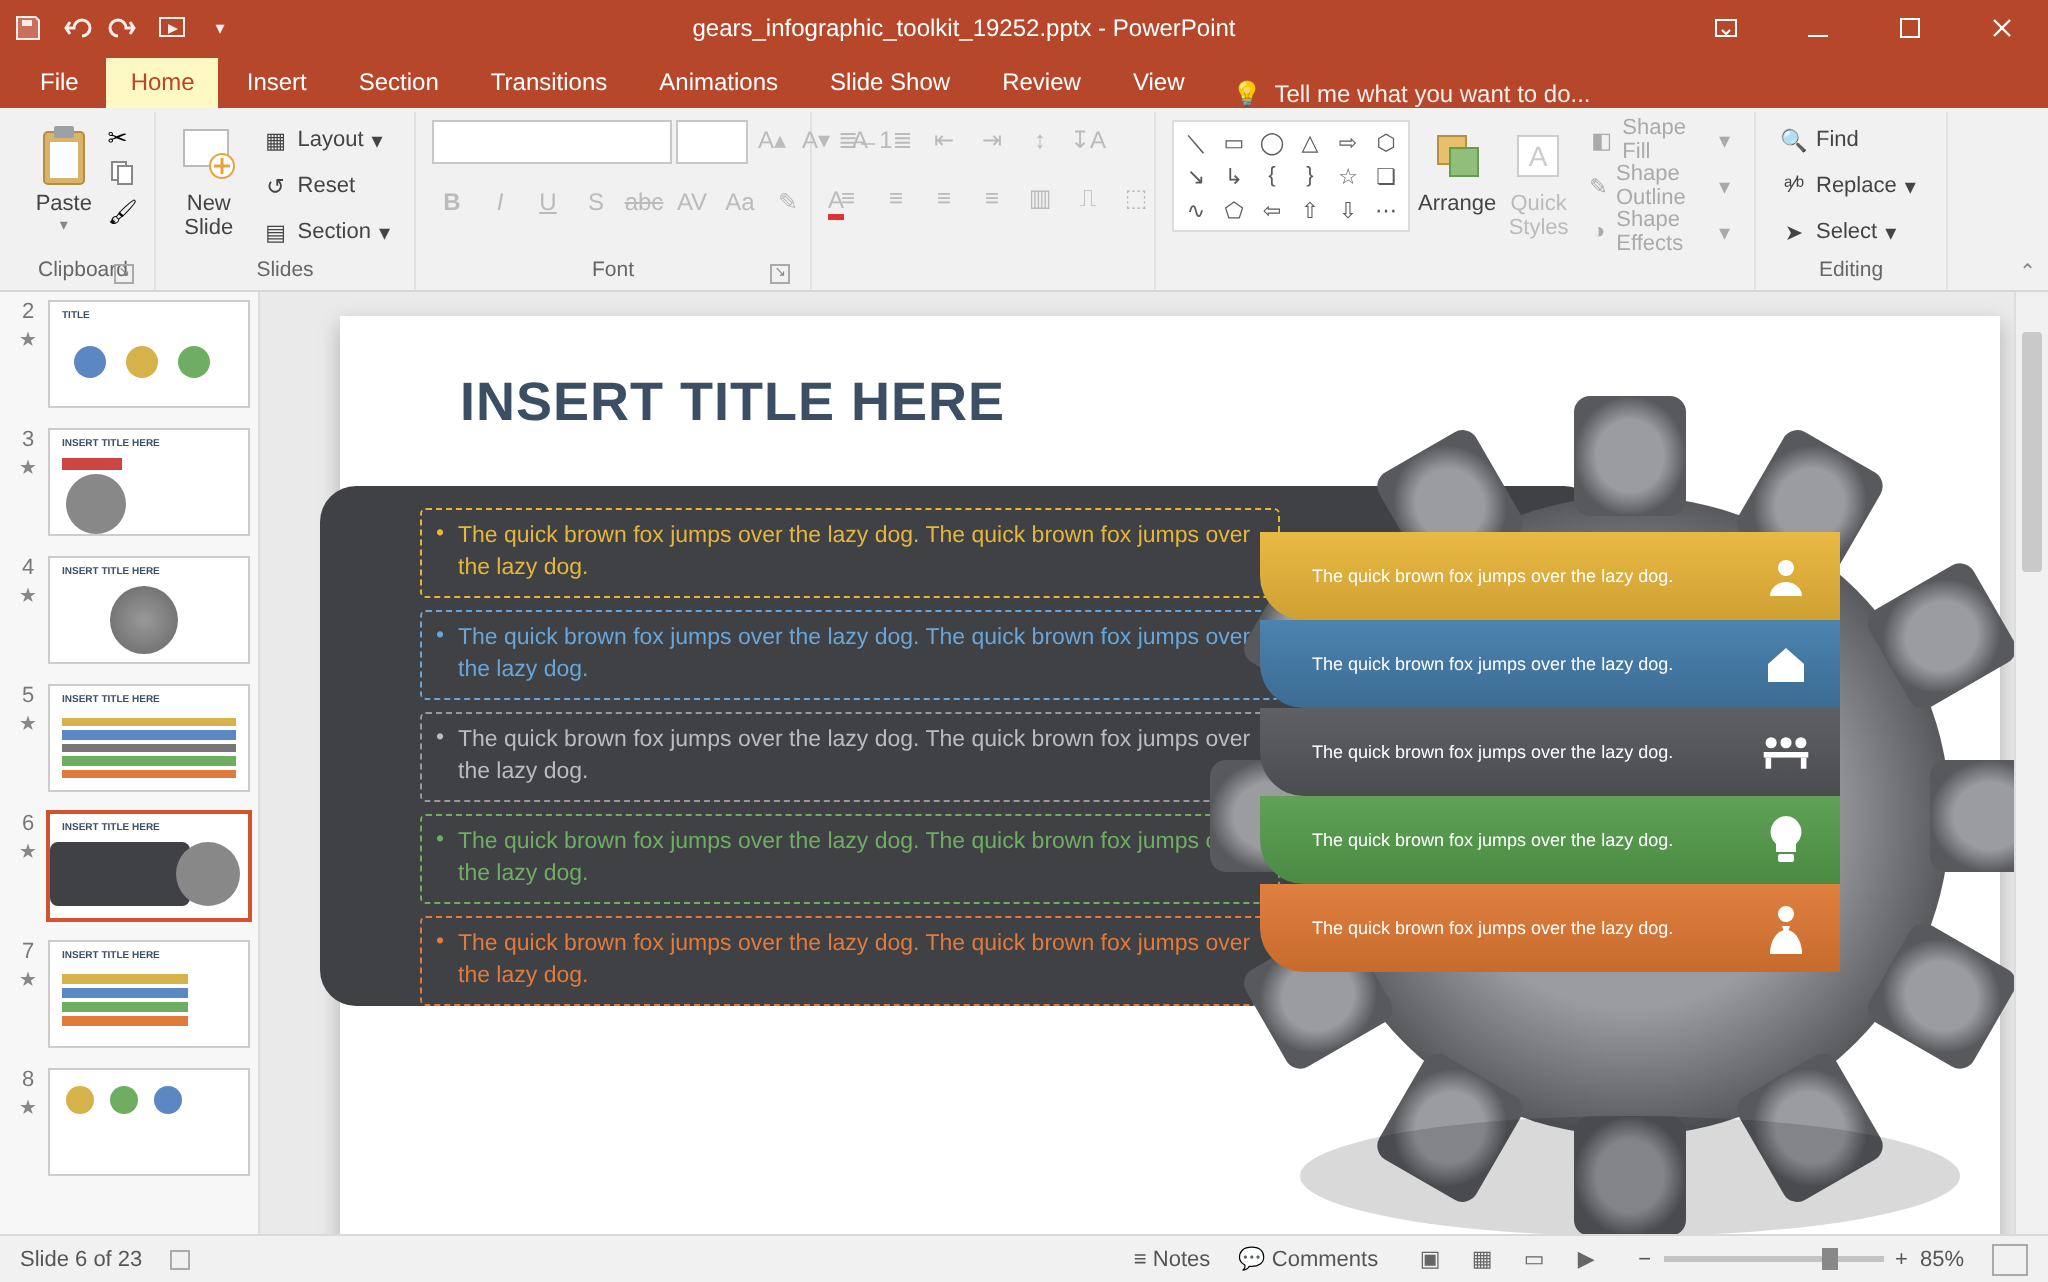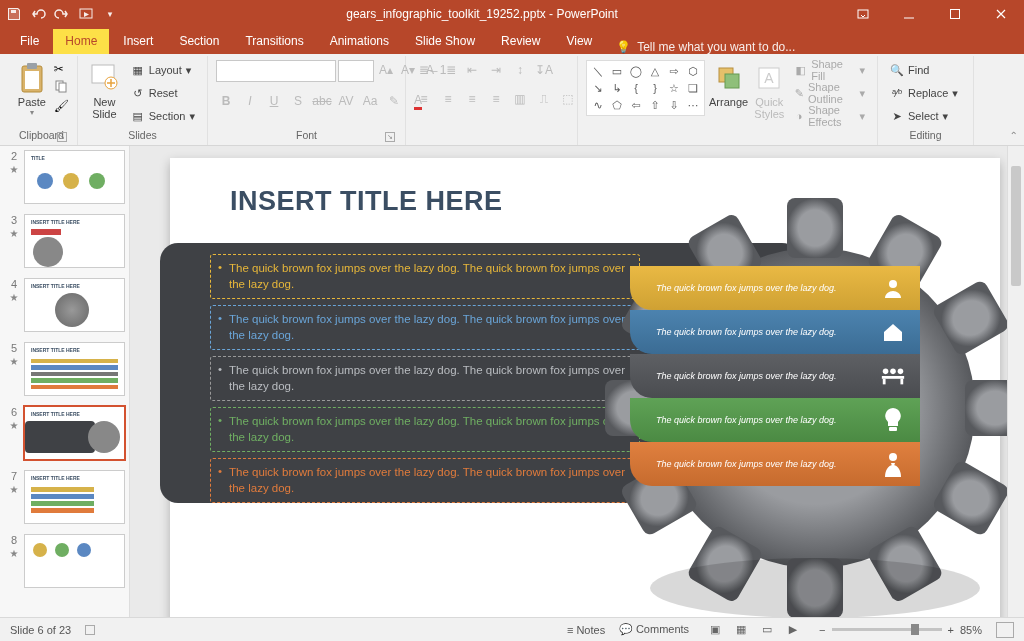--- a/index.html
+++ b/index.html
@@ -11,21 +11,21 @@
   .titlebar .qat .ico { width:16px; height:16px; display:inline-flex; align-items:center; justify-content:center; color:#fff; opacity:.9;}
   .titlebar .title { flex:1; text-align:center; }
   .titlebar .winbtns { display:flex; }
   .titlebar .winbtns .wb { width:46px; height:28px; display:flex; align-items:center; justify-content:center; }
   .titlebar .winbtns .wb svg{ width:12px; height:12px; }
 
   
   .tabstrip { background:#B7472A; height:26px; display:flex; align-items:flex-end; padding:0 8px; gap:2px; color:#fff;}
   .tab { padding:5px 12px 6px; font-size:12px; cursor:pointer; }
   .tab.file { background:transparent; }
-  .tab.active { background:#fde047; color:#B7472A; }
+  .tab.active { background:#fef9c3; color:#B7472A; }
   .tabstrip .spacer { flex:1; }
   .tabstrip .tellme { display:flex; align-items:center; gap:6px; opacity:.9; padding:0 10px; font-size:12px; }
   .tabstrip .right-tools { display:flex; align-items:center; gap:14px; padding:0 10px;}
   .tabstrip .share { display:flex; align-items:center; gap:4px; background:rgba(255,255,255,.18); padding:3px 8px; border-radius:2px;}
 
   
   .ribbon { background:#F1F1F1; border-bottom:1px solid #d6d6d6; height:92px; display:flex; padding:2px 6px 0; }
   .group { display:flex; flex-direction:column; border-right:1px solid #e1e1e1; padding:4px 8px 0; }
   .group:last-child { border-right:none; }
   .group .body { flex:1; display:flex; align-items:flex-start; gap:4px; }
@@ -66,21 +66,21 @@
   .bullet::before{ content:"•"; position:absolute; left:7px; top:5px; }
   .b1{ color:#E6B63A; border-color:#E6B63A; }
   .b2{ color:#6AA5D8; border-color:#6AA5D8; }
   .b3{ color:#B9BCC0; border-color:#999;}
   .b4{ color:#6FAE62; border-color:#6FAE62;}
   .b5{ color:#E07B3C; border-color:#E07B3C;}
 
   .gear { position:absolute; right:-30px; top:35px; width:430px; height:430px; }
   .gear svg{ width:100%; height:100%; }
   .gstack{ position:absolute; right:80px; top:108px; width:290px; display:flex; flex-direction:column;}
-  .grow{ height:44px; display:flex; align-items:center; color:#fff; font-size:9px; padding:0 54px 0 26px; position:relative; border-radius:0 0 0 22px; clip-path: polygon(0 0, 100% 0, 100% 100%, 0 100%); font-style: italic;}
+  .grow{ height:44px; display:flex; align-items:center; color:#fff; font-size:9px; padding:0 54px 0 26px; position:relative; border-radius:0 0 0 22px; clip-path: polygon(0 0, 100% 0, 100% 100%, 0 100%);}
   .grow .gicon{ position:absolute; right:14px; top:50%; transform:translateY(-50%); width:26px; height:26px; display:flex; align-items:center; justify-content:center;}
   .g1{ background:linear-gradient(#E9B944,#CFA133);}
   .g2{ background:linear-gradient(#4C83AF,#3B6C94);}
   .g3{ background:linear-gradient(#5E6064,#4A4C50);}
   .g4{ background:linear-gradient(#5FA256,#4B8A43);}
   .g5{ background:linear-gradient(#E0803F,#C66B2E);}
 
   
   .status { height:24px; background:#F1F1F1; border-top:1px solid #d9d9d9; display:flex; align-items:center; font-size:11px; color:#555; padding:0 10px; gap:14px;}
   .status .spacer{flex:1;}

